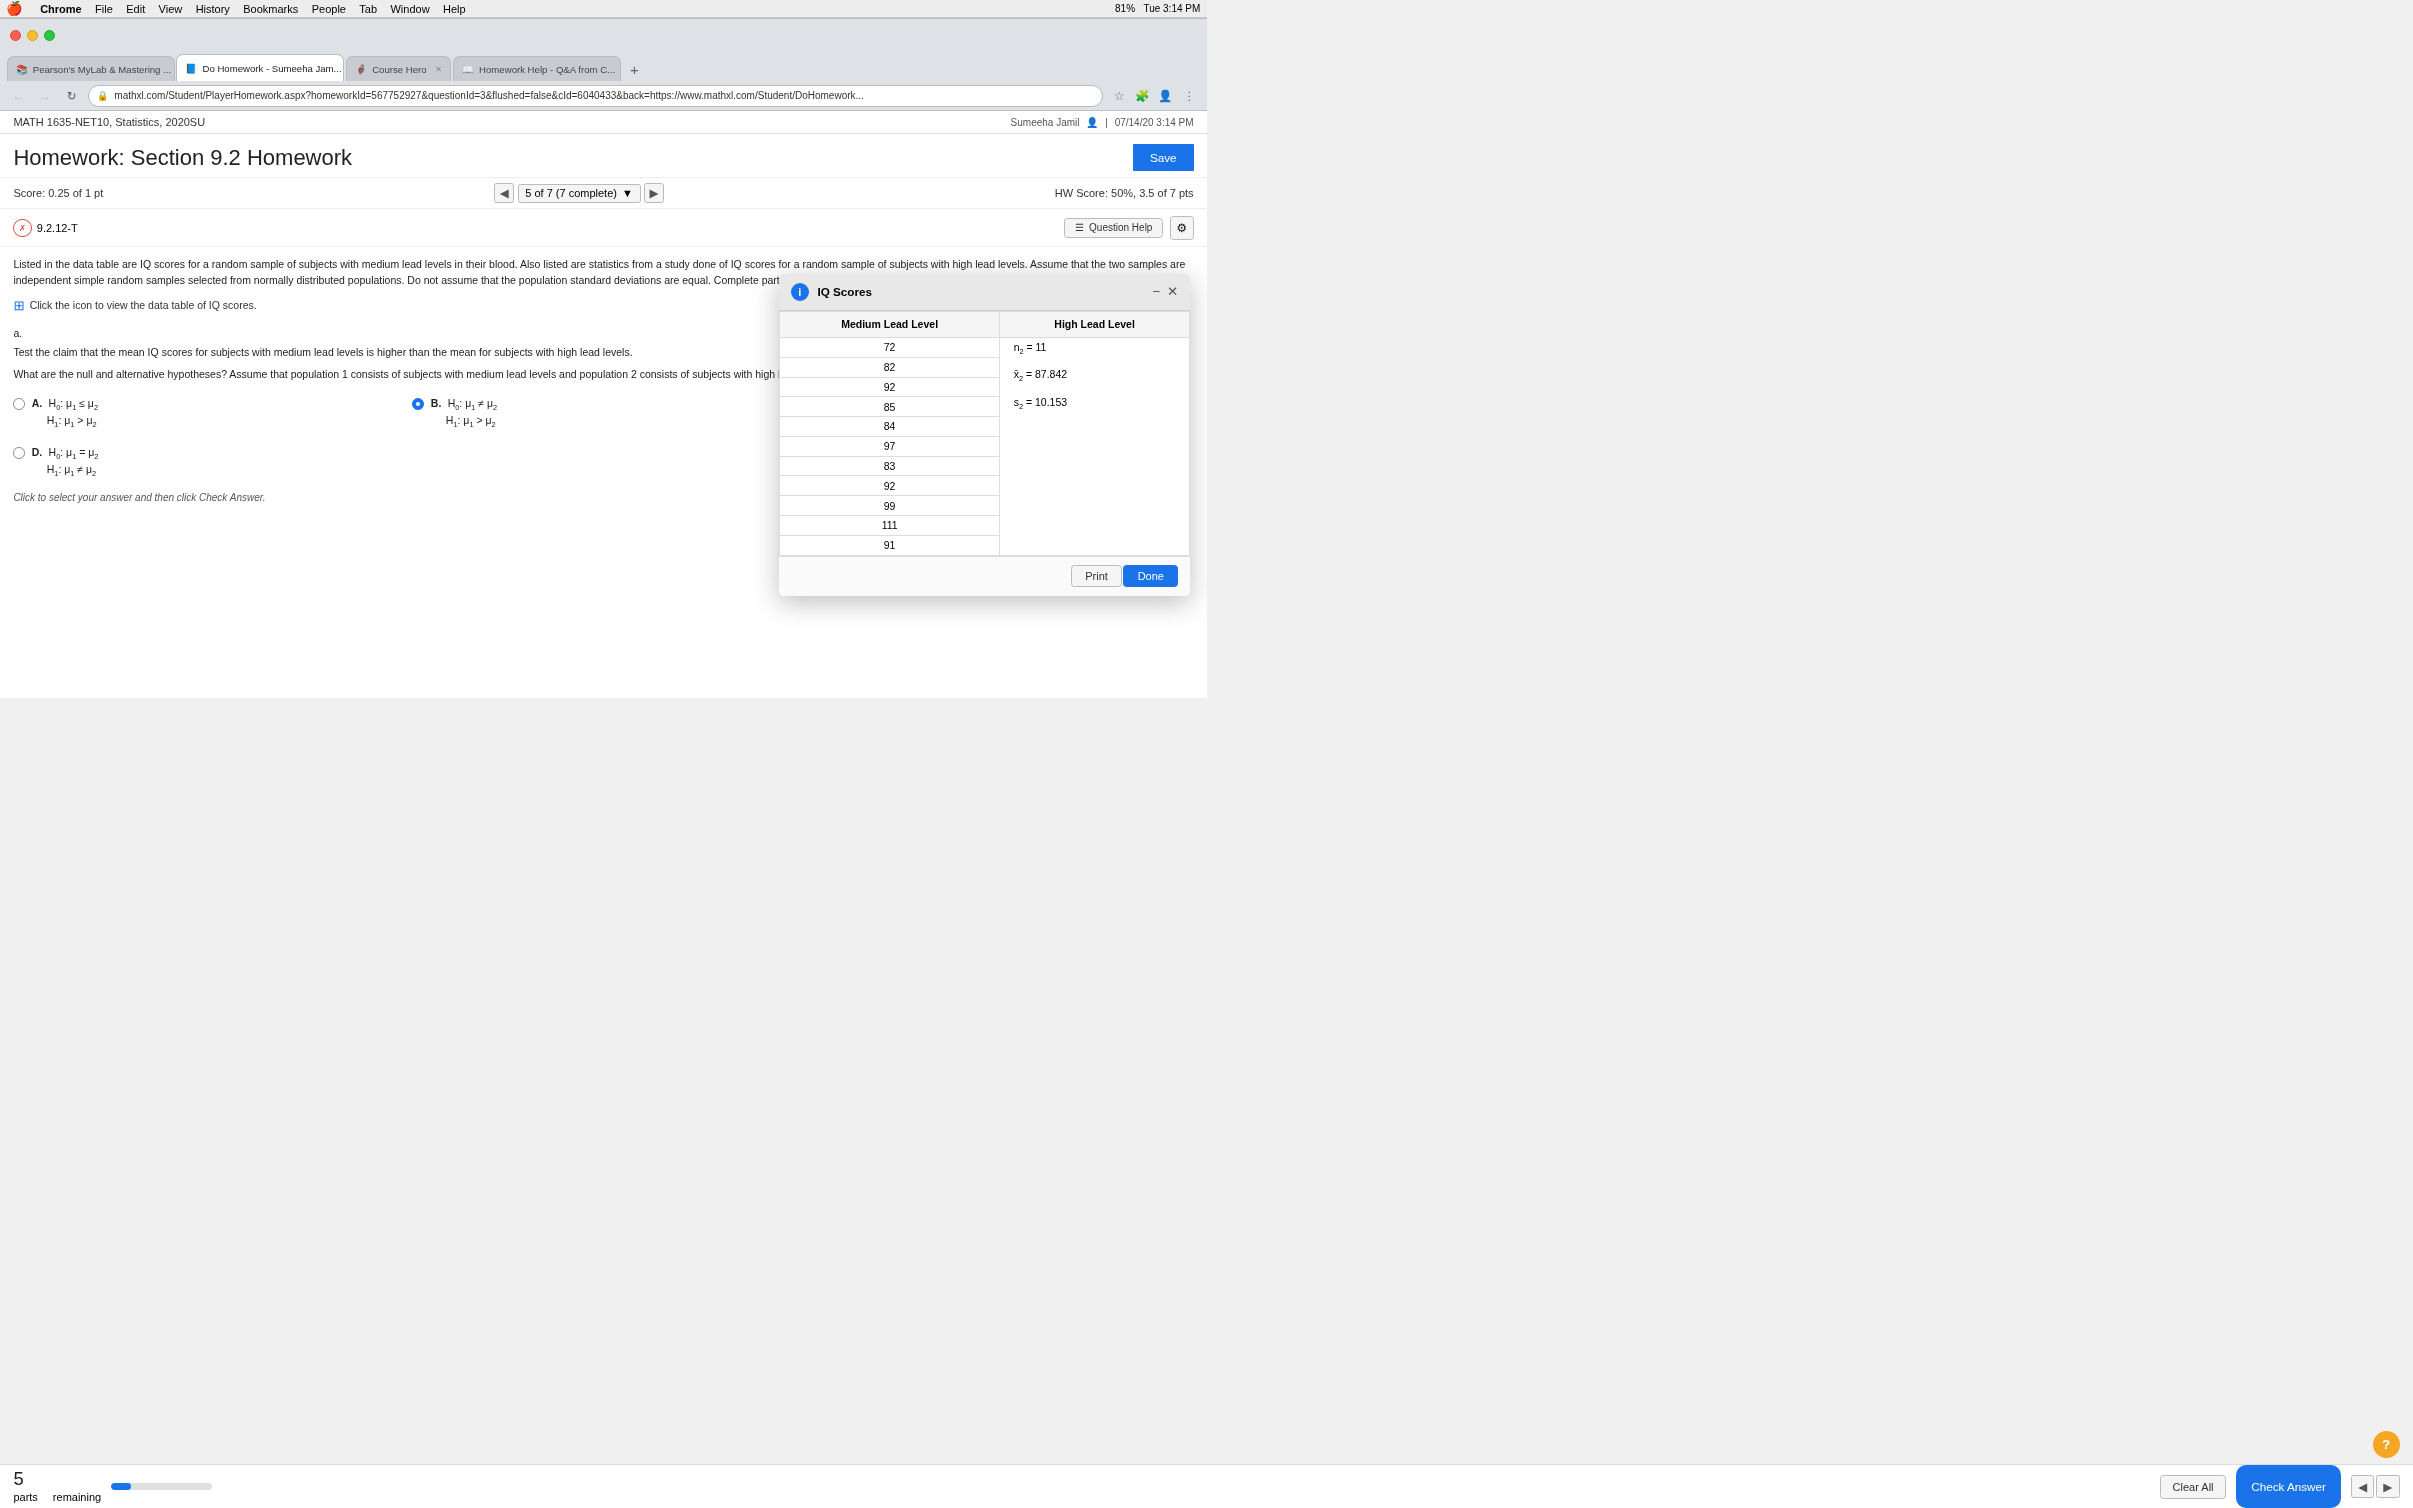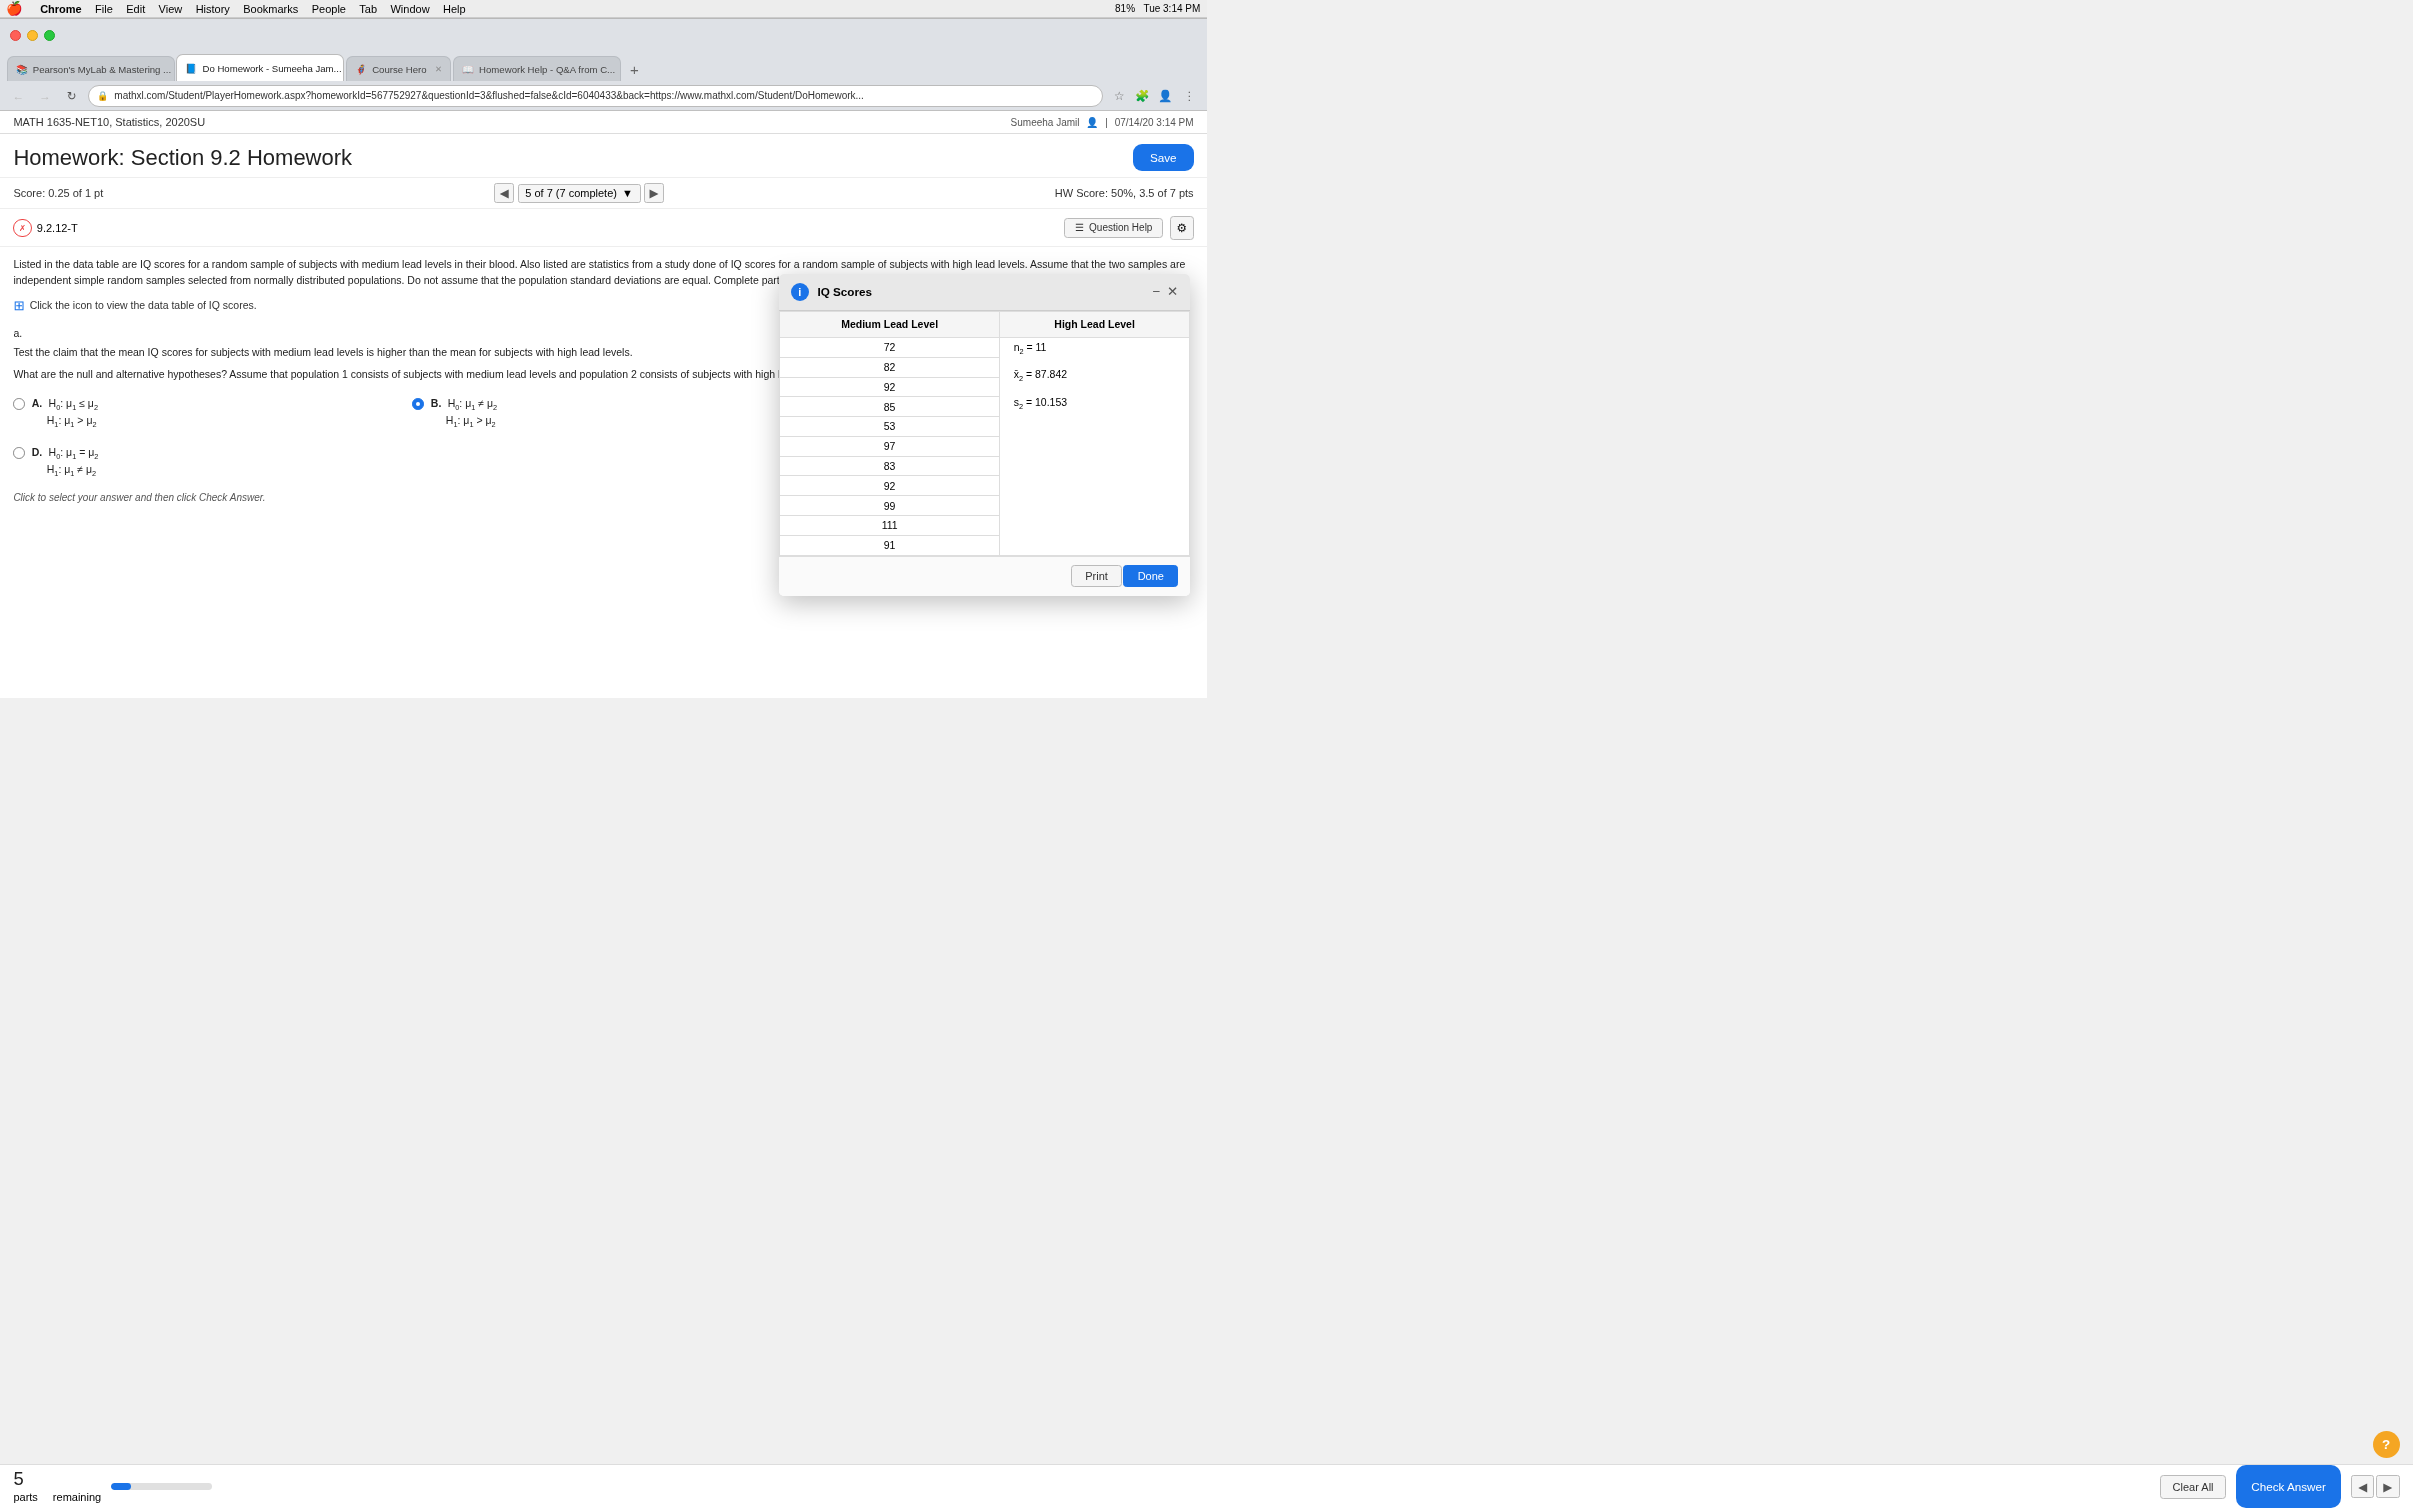--- a/index.html
+++ b/index.html
@@ -159,21 +159,21 @@
       display: flex;
       justify-content: space-between;
       align-items: center;
       border-bottom: 0.8px solid #eee;
     }
     .hw-title { font-size: 22px; font-weight: 300; color: #222; }
     .save-btn {
       background: #1a73e8;
       color: #fff;
       border: none;
-      border-radius: 9px;
+      border-radius: 1px;
       padding: 6.7px 17px;
       font-size: 11.7px;
       cursor: pointer;
       font-weight: 500;
     }
 
     
     .score-bar {
       padding: 5px 13.4px;
       display: flex;
@@ -660,21 +660,21 @@
           <tr>
               <td>82</td>
             </tr>
           <tr>
               <td>92</td>
             </tr>
           <tr>
               <td>85</td>
             </tr>
           <tr>
-              <td>53</td>
+              <td>84</td>
             </tr>
           <tr>
               <td>97</td>
             </tr>
           <tr>
               <td>83</td>
             </tr>
           <tr>
               <td>92</td>
             </tr>

